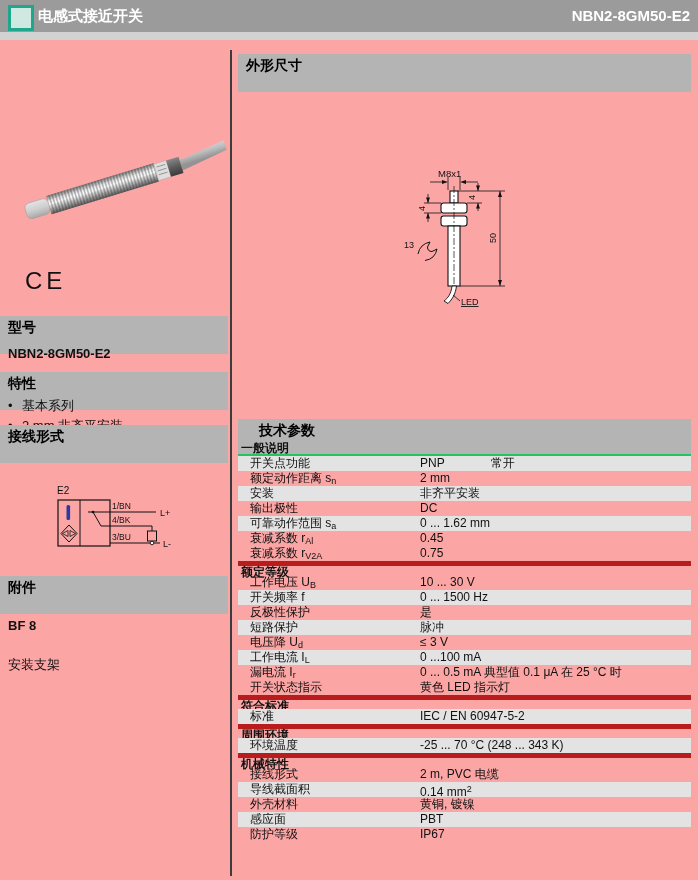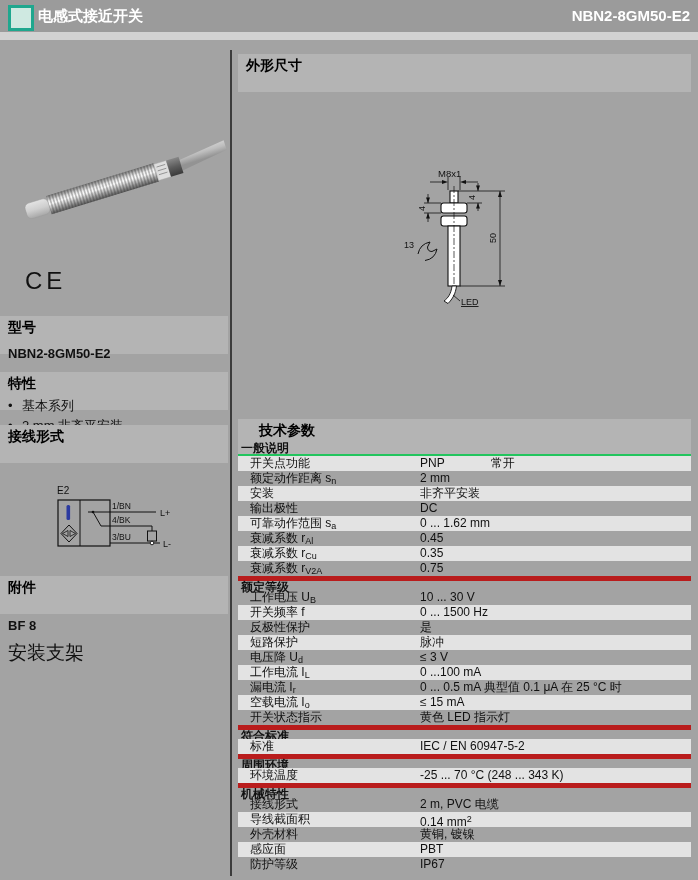--- a/index.html
+++ b/index.html
@@ -1,17 +1,17 @@
 <!DOCTYPE html>
 <html><head>
 <meta charset="utf-8">
 <style>
   html,body{margin:0;padding:0;width:698px;height:880px;background:#ffffff;
     font-family:"Liberation Sans","DejaVu Sans",sans-serif;color:#111;overflow:hidden;}
-  #page{position:relative;width:698px;height:880px;background:#a3a3a3;}
+  #page{position:relative;width:698px;height:880px;background:#fca5a5;}
 
   
   .topbar{position:absolute;left:0;top:0;width:698px;height:32px;background:#9b9b9b;}
   .logo-box{position:absolute;left:8px;top:5px;width:20px;height:20px;background:#cfe9e1;border:3px solid #1fa78e;}
   .topbar-title{position:absolute;left:38px;top:0;height:32px;line-height:32px;color:#fff;font-weight:bold;font-size:15px;}
   .topbar-model{position:absolute;right:8px;top:0;height:32px;line-height:32px;color:#fff;font-weight:bold;font-size:15px;}
   .subtop{position:absolute;left:0;top:32px;width:698px;height:8px;background:#d2d2d2;}
 
   .divider{position:absolute;left:230px;top:50px;width:2px;height:826px;background:#3c3c3c;}
 
@@ -20,21 +20,21 @@
     height:38px;line-height:22px;padding-left:8px;box-sizing:border-box;}
 
   
   .leftcol{position:absolute;left:0;top:40px;width:230px;height:840px;}
   .leftcol .secbar{left:0;width:228px;}
   .model-text{position:absolute;left:8px;top:306px;font-weight:bold;font-size:13px;}
   .features-list{position:absolute;left:8px;top:356px;width:214px;list-style:none;margin:0;padding:0;}
   .features-list li{font-size:13px;line-height:20px;padding-left:14px;position:relative;}
   .features-list li .bullet{position:absolute;left:0;top:0;}
   .bf8{position:absolute;left:8px;top:578px;font-weight:bold;font-size:13px;}
-  .bracket{position:absolute;left:8px;top:600px;font-size:19px;font-family:Liberation Mono, monospace;}
+  .bracket{position:absolute;left:8px;top:616px;font-size:13px;font-family:Liberation Mono, monospace;}
   .photo-svg{position:absolute;left:0;top:20px;}
   .ce-svg{position:absolute;left:24px;top:224px;}
   .wiring-svg{position:absolute;left:0;top:430px;}
 
   
   .rightcol{position:absolute;left:238px;top:40px;width:453px;height:840px;}
   .rightcol .secbar{left:0;width:453px;}
   .dims-svg{position:absolute;left:130px;top:108px;}
 
   
@@ -227,24 +227,20 @@
           <span class="tval">DC</span>
         </div>
         <div class="trow shaded">
           <span class="tlabel">可靠动作范围 s<sub>a</sub></span>
           <span class="tval">0 ... 1.62 mm</span>
         </div>
         <div class="trow">
           <span class="tlabel">衰减系数 r<sub>Al</sub></span>
           <span class="tval">0.45</span>
         </div>
-        <div class="trow shaded">
-          <span class="tlabel">衰减系数 r<sub>Cu</sub></span>
-          <span class="tval">0.35</span>
-        </div>
         <div class="trow">
           <span class="tlabel">衰减系数 r<sub>V2A</sub></span>
           <span class="tval">0.75</span>
         </div>
         <div class="sec-header">额定等级</div>
         <div class="trow">
           <span class="tlabel">工作电压 U<sub>B</sub></span>
           <span class="tval">10 ... 30 V</span>
         </div>
         <div class="trow shaded">
@@ -264,24 +260,20 @@
           <span class="tval">≤ 3 V</span>
         </div>
         <div class="trow shaded">
           <span class="tlabel">工作电流 I<sub>L</sub></span>
           <span class="tval">0 ...100 mA</span>
         </div>
         <div class="trow">
           <span class="tlabel">漏电流 I<sub>r</sub></span>
           <span class="tval">0 ... 0.5 mA 典型值 0.1 μA 在 25 °C 时</span>
         </div>
-        <div class="trow shaded">
-          <span class="tlabel">空载电流 I<sub>o</sub></span>
-          <span class="tval">≤ 15 mA</span>
-        </div>
         <div class="trow">
           <span class="tlabel">开关状态指示</span>
           <span class="tval">黄色 LED 指示灯</span>
         </div>
         <div class="sec-header">符合标准</div>
         <div class="trow shaded">
           <span class="tlabel">标准</span>
           <span class="tval">IEC / EN 60947-5-2</span>
         </div>
         <div class="sec-header">周围环境</div>

